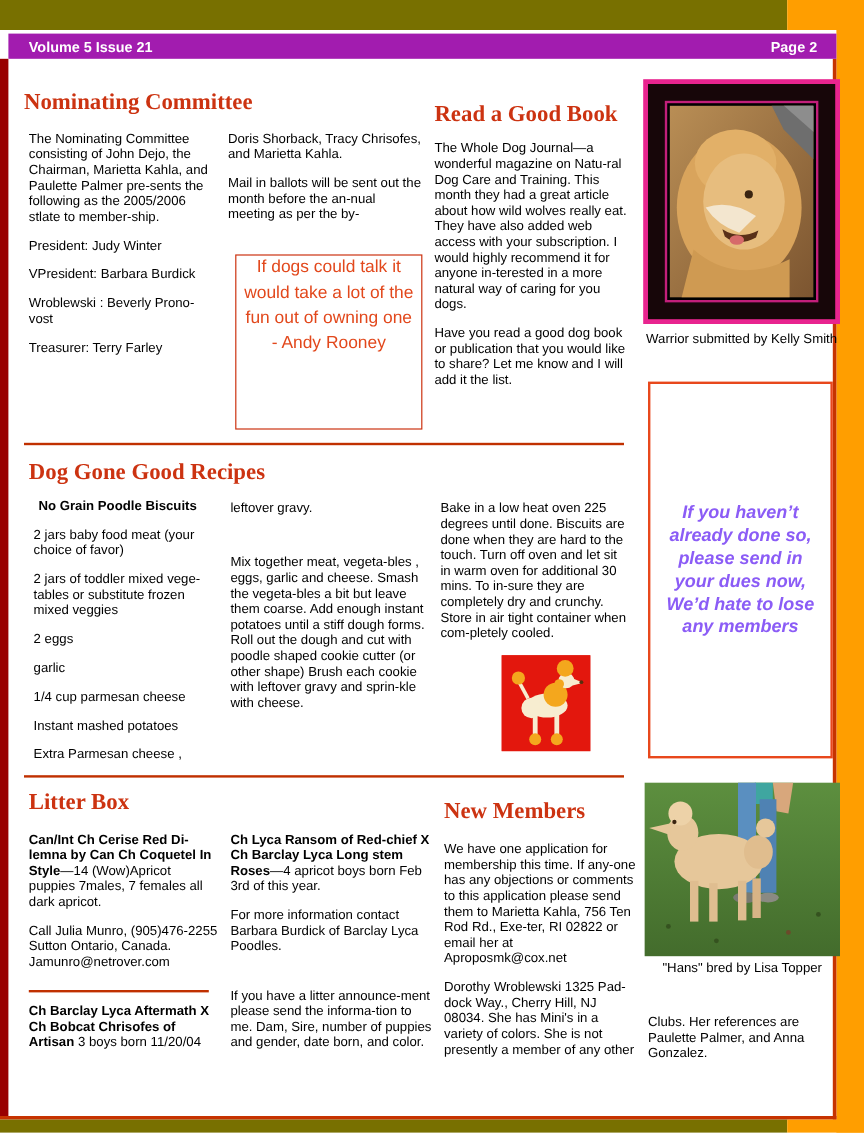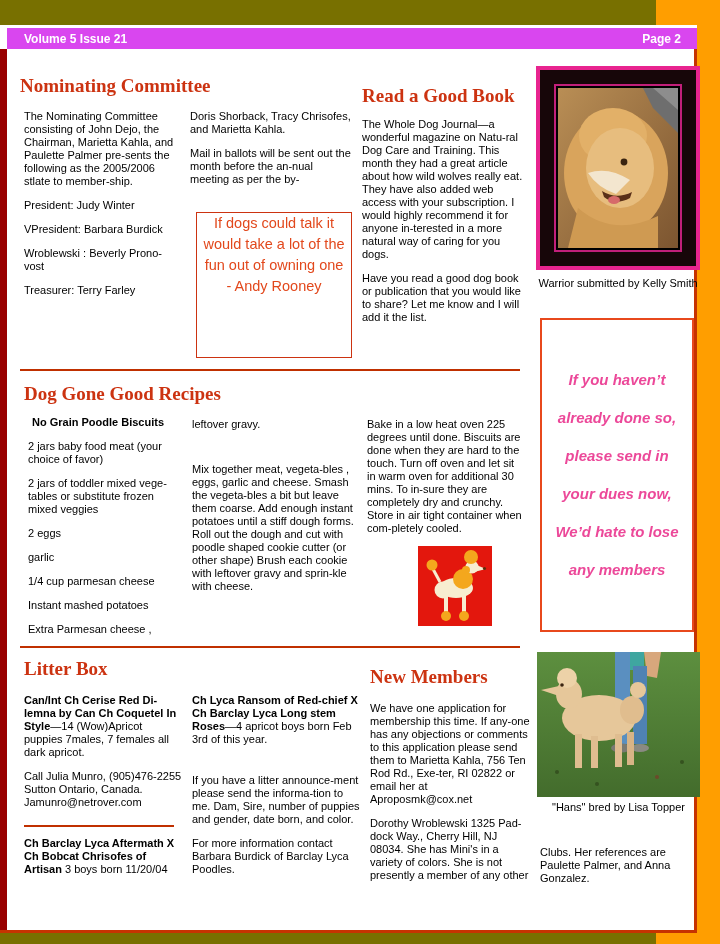--- a/index.html
+++ b/index.html
@@ -4,21 +4,21 @@
 <style>
   html,body{margin:0;padding:0;}
   body{width:720px;height:944px;position:relative;background:#ffffff;
        font-family:"Liberation Sans",sans-serif;color:#000;overflow:hidden;}
   .abs{position:absolute;}
   
   .olive-top{left:0;top:0;width:656px;height:25px;background:#787000;}
   .orange-corner-top{left:656px;top:0;width:64px;height:25px;background:#ff9e00;}
   .orange-right{left:697px;top:25px;width:23px;height:919px;background:#ff9e00;}
   .red-right{left:694px;top:49px;width:3px;height:884px;background:#c63301;}
-  .red-header{left:7px;top:28px;width:690px;height:21px;background:#d946ef;
+  .red-header{left:7px;top:28px;width:690px;height:21px;background:#a21caf;
               display:flex;align-items:center;justify-content:space-between;
               color:#fff;font-weight:bold;font-size:12px;padding:0;box-sizing:border-box;}
   .red-header .vol{margin-left:17px;}
   .red-header .pg{margin-right:16px;}
   .maroon-left{left:0;top:49px;width:7px;height:881px;background:#990000;}
   .red-bottom{left:0;top:930px;width:697px;height:3px;background:#c63301;}
   .olive-bottom{left:0;top:933px;width:656px;height:11px;background:#787000;}
   .orange-corner-bottom{left:656px;top:933px;width:64px;height:11px;background:#ff9e00;}
   
   .h1{font-family:"Liberation Serif",serif;font-weight:bold;font-size:19px;color:#cc3311;white-space:nowrap;}
@@ -26,22 +26,22 @@
   .col p{margin:0 0 11px 0;}
   .col b{font-weight:bold;}
   .divider{height:2px;background:#c03000;}
   
   .quote-box{left:196px;top:212px;width:156px;height:146px;border:1px solid #cc3311;
              display:flex;justify-content:center;box-sizing:border-box;}
   .quote-box .q{font-size:14.5px;line-height:21px;color:#e2481c;text-align:center;padding:0 4px;}
   
   .dues-box{left:540px;top:318px;width:154px;height:314px;border:2px solid #e8481c;box-sizing:border-box;
             display:flex;align-items:center;justify-content:center;}
-  .dues-box .d{font-size:15px;font-weight:bold;font-style:italic;color:#ec4899;
-               line-height:38px;text-align:center;padding:0 6px;}
+  .dues-box .d{font-size:15px;font-weight:bold;font-style:italic;color:#8b5cf6;
+               line-height:19px;text-align:center;padding:0 6px;}
   
   .warrior-frame{left:536px;top:66px;width:164px;height:204px;background:#e8248f;}
   .wf-black{position:absolute;left:4px;top:4px;right:4px;bottom:4px;background:#170609;}
   .wf-pink{position:absolute;left:14px;top:14px;right:14px;bottom:14px;border:2px solid #c21f7a;background:#000;}
   .wf-photo{position:absolute;left:2px;top:2px;right:2px;bottom:2px;}
   .caption{font-size:11px;line-height:14px;text-align:center;}
   
   .hans-photo{left:537px;top:652px;width:163px;height:145px;}
   
   .poodle-art{left:418px;top:546px;width:74px;height:80px;background:#e3170d;}
@@ -172,22 +172,22 @@
 
 <div class="abs col" style="left:24px;top:694px;width:158px;">
   <p><b>Can/Int Ch Cerise Red Di-lemna by Can Ch Coquetel In Style</b><span>—14 (Wow)Apricot puppies 7males, 7 females all dark apricot.</span></p>
   <p>Call Julia Munro, (905)476-2255 Sutton Ontario, Canada. Jamunro@netrover.com</p>
   <div class="divider" style="width:150px;margin:16px 0 10px 0;"></div>
   <p><b>Ch Barclay Lyca Aftermath X Ch Bobcat Chrisofes of Artisan</b><span>  3 boys born 11/20/04</span></p>
 </div>
 
 <div class="abs col" style="left:192px;top:694px;width:168px;">
   <p><b>Ch Lyca Ransom of Red-chief X Ch Barclay Lyca Long stem Roses</b><span>—4 apricot boys born Feb 3rd of this year.</span></p>
+  <p>For more information contact Barbara Burdick of Barclay Lyca Poodles.</p>
   <p style="margin-top:28px;">If you have a litter announce-ment please send the informa-tion to me.  Dam, Sire, number of puppies and gender, date born, and color.</p>
-  <p>For more information contact Barbara Burdick of Barclay Lyca Poodles.</p>
 </div>
 
 <div class="abs h1" style="left:370px;top:666px;">New Members</div>
 
 <div class="abs col" style="left:370px;top:702px;width:162px;">
   <p>We have one application for membership this time.  If any-one has any objections or comments to this application please send them to Marietta Kahla, 756 Ten Rod Rd., Exe-ter, RI 02822 or email her at Aproposmk@cox.net</p>
   <p>Dorothy Wroblewski 1325 Pad-dock Way., Cherry Hill, NJ 08034.  She has Mini's in a variety of colors.  She is not presently a member of any other</p>
 </div>
 
 <div class="abs hans-photo">

